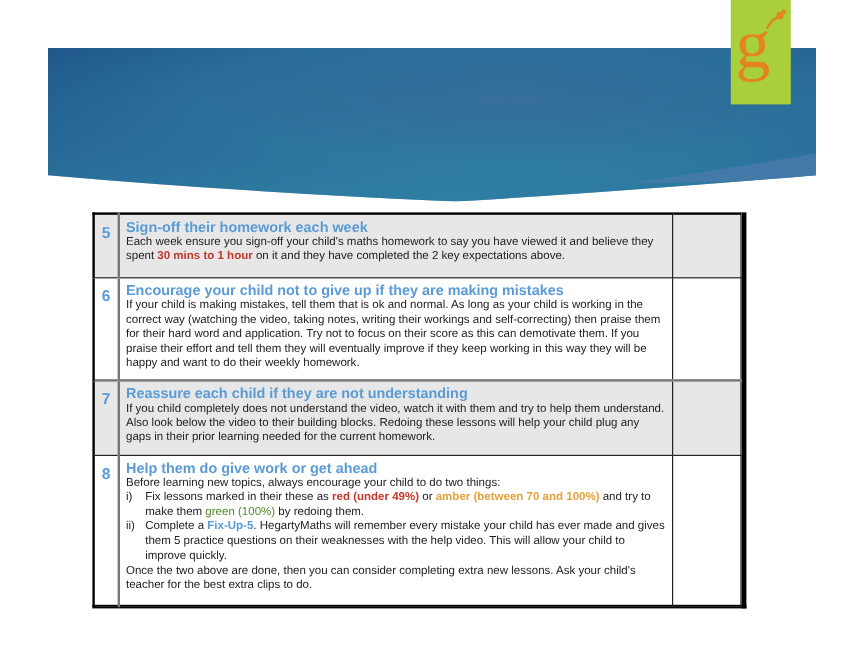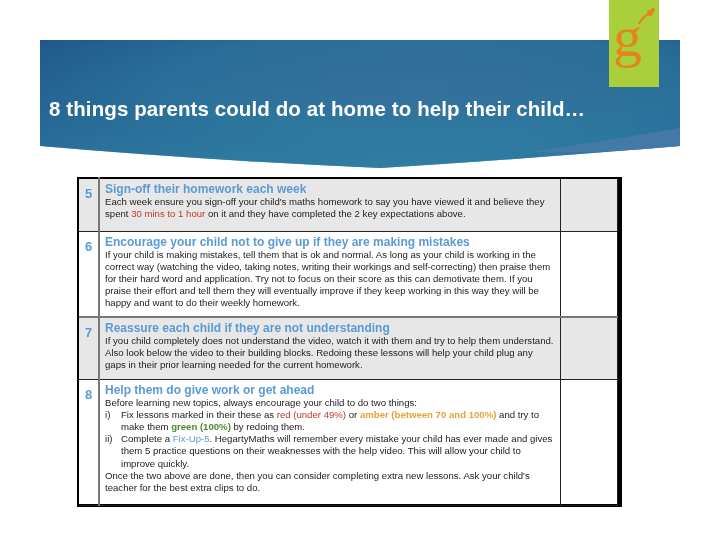--- a/index.html
+++ b/index.html
@@ -62,24 +62,24 @@
     tr.top td { border-top: 2px solid #000; }
     tr.sep td { border-top: 2px solid #777; }
 
     .heading {
       color: #5b9bd5; font-weight: bold; font-size: 12px; line-height: 14px;
       white-space: nowrap;
     }
     .text {
       color: #222; font-size: 9.6px; line-height: 12.2px;
     }
-    .red { color: #c0392b; font-weight: normal; }
+    .red { color: #c0392b; font-weight: bold; }
     .amber { color: #e3a23b; font-weight: bold; text-align: center; }
-    .green { color: #4f8a2a; font-weight: bold; }
-    .blue { color: #5b9bd5; font-weight: normal; }
+    .green { color: #4f8a2a; font-weight: normal; }
+    .blue { color: #5b9bd5; font-weight: bold; }
     .li { display: flex; }
     .li .mk { width: 16px; flex: 0 0 16px; }
     .li .ct { flex: 1; }
   </style>
 </head>
 <body>
 
 <div class="slide">
 
   <div class="banner">
@@ -94,21 +94,20 @@
           <stop offset="0" stop-color="#1f5a8d" stop-opacity="0.0"></stop>
           <stop offset="1" stop-color="#3a9bb5" stop-opacity="0.55"></stop>
         </linearGradient>
       </defs>
       <path d="M0,0 L640,0 L640,106 Q470,120 340,128 Q160,120 0,106 Z" fill="url(#bg)"></path>
       <path d="M0,0 L640,0 L640,106 Q470,120 340,128 Q160,120 0,106 Z" fill="url(#bg2)"></path>
       <path d="M490,112 Q570,100 640,88 L640,106 Q560,114 490,112 Z" fill="#4a7aaa" opacity="0.8"></path>
     </svg>
   </div>
 
-  <div class="title">8 things parents could do at home to help their child…</div>
 
   <div class="logo">
     <svg width="50" height="87" viewBox="0 0 50 87">
       <text x="4" y="56" font-family="Liberation Serif, serif" font-size="58" fill="#e3841e">g</text>
       <path d="M30,24 Q34,16 40,14" stroke="#e3841e" stroke-width="2" fill="none"></path>
       <circle cx="41" cy="13" r="3" fill="#e3841e"></circle>
       <circle cx="44" cy="10" r="2" fill="#e3841e"></circle>
     </svg>
   </div>
 

